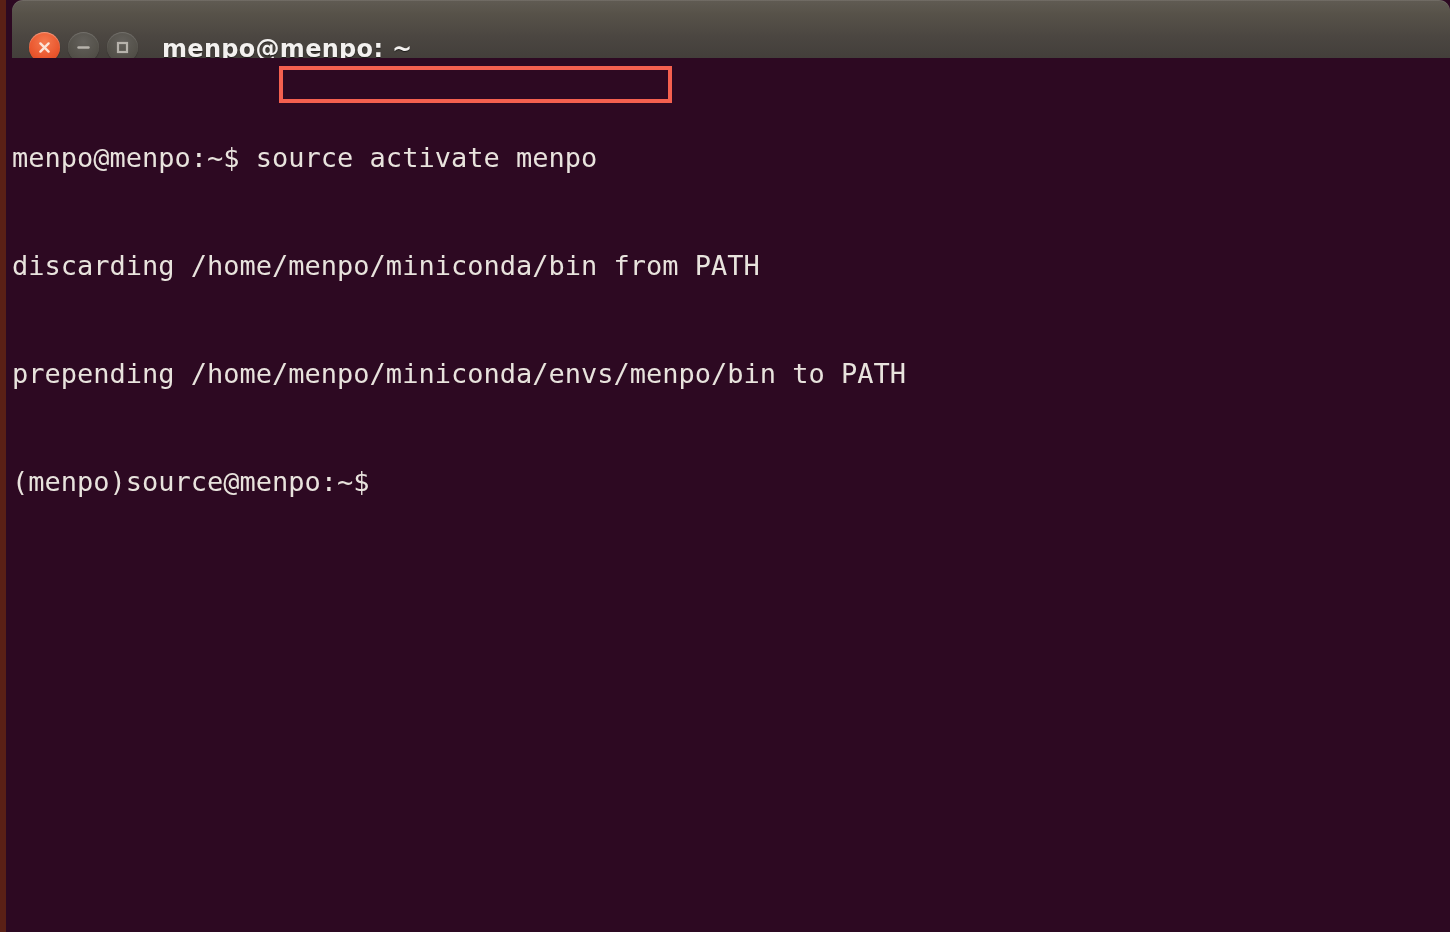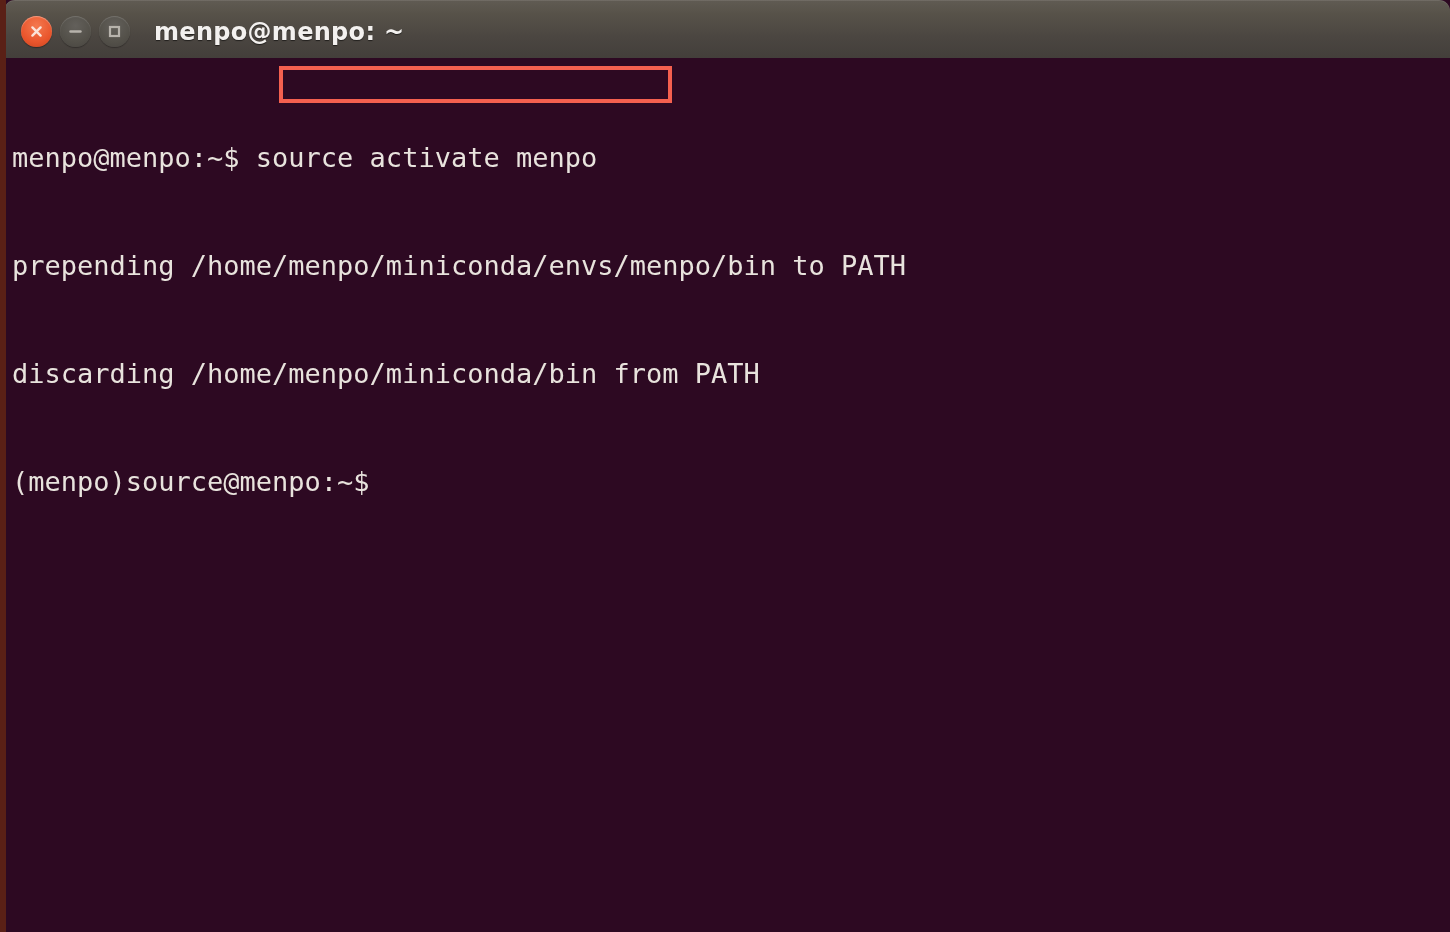--- a/index.html
+++ b/index.html
@@ -24,30 +24,30 @@
     background: #2d0922;
     border-left: 6px solid #5a2016;
     border-right: 0px solid transparent;
     border-bottom: 0px solid transparent;
     overflow: hidden;
   }
 
   
   #title-bar {
     position: absolute;
-    left: 4px;
+    left: 12px;
     top: 0;
     right: 0;
     height: 63px;
     margin-left: -6px;
     background: linear-gradient(to bottom, #605b53 0%, #575249 22%, #4b4641 58%, #413d39 100%);
     border-top-left-radius: 11px;
     border-top-right-radius: 11px;
     display: flex;
-    align-items: center;
+    align-items: flex-end;
     box-shadow: inset 0 1px 0 rgba(255,255,255,0.10);
   }
 
   #window-controls {
     display: flex;
     align-items: center;
     gap: 8px;
     margin-left: 17px;
   }
 
@@ -153,21 +153,21 @@
       </div>
 
     </div>
 
     <div id="window-title">menpo@menpo: ~</div>
   </div>
 
   <div id="terminal-body">
     <div id="terminal-output">
       <div class="term-line">menpo@menpo:~$ source activate menpo</div>
+      <div class="term-line">discarding /home/menpo/miniconda/bin from PATH</div>
       <div class="term-line">prepending /home/menpo/miniconda/envs/menpo/bin to PATH</div>
-      <div class="term-line">discarding /home/menpo/miniconda/bin from PATH</div>
       <div class="term-line">(menpo)source@menpo:~$</div>
     </div>
   </div>
 
   <div id="command-annotation-box"></div>
 
 </div>
 
 </body></html>

